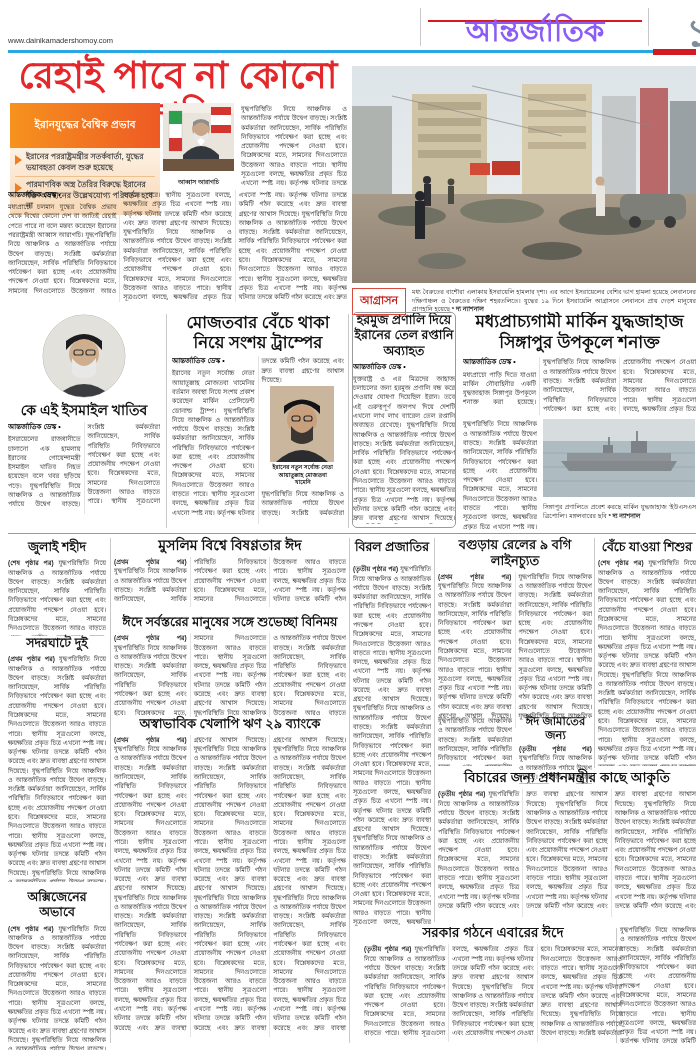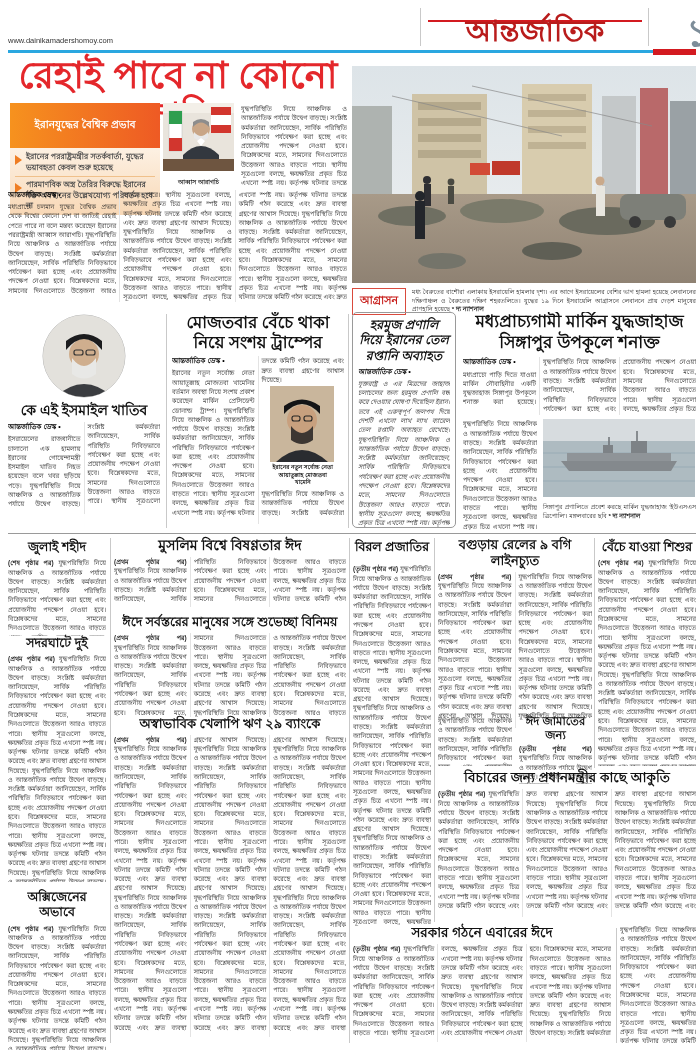--- a/index.html
+++ b/index.html
@@ -26,21 +26,21 @@
 <body>
 
 <div id="page">
 
   <div class="abs" style="left:8px;top:36px;font-size:7.5px;color:#333;">www.dainikamadershomoy.com</div>
 
 
   <div class="abs vrule" style="left:420px;top:8px;height:38px;"></div>
 
   <div class="abs" style="left:428px;top:20px;width:214px;height:2px;background:#d31a20;"></div>
-  <div class="abs" style="left:428px;top:8px;width:214px;text-align:center;font-size:29px;font-weight:bold;color:#b91c1c;">আন্তর্জাতিক</div>
+  <div class="abs" style="left:428px;top:8px;width:214px;text-align:center;font-size:29px;font-weight:bold;color:#8b5cf6;">আন্তর্জাতিক</div>
 
   <div class="abs vrule" style="left:648px;top:8px;height:38px;"></div>
   <div class="abs" style="left:686px;top:4px;width:44px;text-align:center;font-size:37px;font-weight:bold;color:#7d8d99;">১১</div>
 
   <div class="abs" style="left:8px;top:50px;width:688px;height:3px;background:#2aa7e0;"></div>
   <div class="abs" style="left:653px;top:49px;width:43px;height:6px;background:#d31a20;"></div>
 
   <div class="abs" style="left:10px;top:56px;width:336px;text-align:center;font-size:37px;font-weight:bold;color:#e4272b;line-height:1.1;">রেহাই পাবে না কোনো জাতি</div>
 
   <div class="abs" style="left:10px;top:103px;width:150px;height:79px;">
@@ -196,21 +196,21 @@
           <rect x="22" y="30" width="8" height="5" rx="2" fill="none" stroke="#222" stroke-width="1.1"></rect>
           <rect x="34" y="30" width="8" height="5" rx="2" fill="none" stroke="#222" stroke-width="1.1"></rect>
           <path d="M6 76 q26 -24 52 0 z" fill="#2a2c30"></path>
         </svg>
         <figcaption>ইরানের নতুন সর্বোচ্চ নেতা আয়াতুল্লাহ মোজতবা খামেনি</figcaption>
       </figure>
       <span> যুদ্ধপরিস্থিতি নিয়ে আঞ্চলিক ও আন্তর্জাতিক পর্যায়ে উদ্বেগ বাড়ছে। সংশ্লিষ্ট কর্মকর্তারা জানিয়েছেন, সার্বিক পরিস্থিতি নিবিড়ভাবে পর্যবেক্ষণ করা হচ্ছে এবং প্রয়োজনীয় পদক্ষেপ নেওয়া হবে। বিশ্লেষকদের মতে, সামনের দিনগুলোতে উত্তেজনা আরও বাড়তে পারে। স্থানীয় সূত্রগুলো বলছে, ক্ষয়ক্ষতির প্রকৃত চিত্র এখনো স্পষ্ট নয়। কর্তৃপক্ষ ঘটনার তদন্তে কমিটি গঠন করেছে এবং দ্রুত ব্যবস্থা গ্রহণের আশ্বাস দিয়েছে। যুদ্ধপরিস্থিতি নিয়ে আঞ্চলিক ও আন্তর্জাতিক পর্যায়ে উদ্বেগ বাড়ছে। সংশ্লিষ্ট কর্মকর্তারা জানিয়েছেন, সার্বিক পরিস্থিতি নিবিড়ভাবে পর্যবেক্ষণ করা হচ্ছে এবং প্রয়োজনীয় পদক্ষেপ নেওয়া হবে। বিশ্লেষকদের মতে, সামনের দিনগুলোতে উত্তেজনা আরও বাড়তে পারে। স্থানীয় সূত্রগুলো বলছে, ক্ষয়ক্ষতির প্রকৃত চিত্র এখনো স্পষ্ট নয়। কর্তৃপক্ষ ঘটনার তদন্তে কমিটি গঠন করেছে এবং দ্রুত ব্যবস্থা গ্রহণের আশ্বাস দিয়েছে। যুদ্ধপরিস্থিতি নিয়ে আঞ্চলিক ও আন্তর্জাতিক পর্যায়ে উদ্বেগ বাড়ছে। সংশ্লিষ্ট কর্মকর্তারা জানিয়েছেন, সার্বিক পরিস্থিতি নিবিড়ভাবে পর্যবেক্ষণ করা হচ্ছে এবং প্রয়োজনীয় পদক্ষেপ নেওয়া হবে। বিশ্লেষকদের মতে, সামনের দিনগুলোতে উত্তেজনা আরও বাড়তে পারে। স্থানীয় সূত্রগুলো বলছে, ক্ষয়ক্ষতির প্রকৃত চিত্র এখনো স্পষ্ট নয়। কর্তৃপক্ষ ঘটনার তদন্তে কমিটি গঠন করেছে এবং দ্রুত ব্যবস্থা গ্রহণের আশ্বাস দিয়েছে।</span>
     </div>
   </div>
 
-  <div class="abs" style="left:352px;top:312px;width:104px;height:216px;border:1px solid #9a9a9a;border-radius:5px;padding:5px;box-sizing:border-box;overflow:hidden;font-style:italic;">
+  <div class="abs" style="left:352px;top:312px;width:104px;height:216px;border:1px solid #9a9a9a;border-radius:5px;box-sizing:border-box;overflow:hidden;">
     <div class="hl" style="font-size:12.5px;margin-bottom:3px;">হরমুজ প্রণালি দিয়ে ইরানের তেল রপ্তানি অব্যাহত</div>
     <div class="body-text" style="height:162px;">
       <p style="margin:0;">
         <span class="byline" style="display:block;">আন্তর্জাতিক ডেস্ক •</span>
         <span>যুক্তরাষ্ট্র ও এর মিত্রদের জাহাজ চলাচলের জন্য হরমুজ প্রণালি বন্ধ করে দেওয়ার ঘোষণা দিয়েছিল ইরান। তবে এই গুরুত্বপূর্ণ জলপথ দিয়ে দেশটি এখনো লাখ লাখ ব্যারেল তেল রপ্তানি অব্যাহত রেখেছে।</span>
         <span> যুদ্ধপরিস্থিতি নিয়ে আঞ্চলিক ও আন্তর্জাতিক পর্যায়ে উদ্বেগ বাড়ছে। সংশ্লিষ্ট কর্মকর্তারা জানিয়েছেন, সার্বিক পরিস্থিতি নিবিড়ভাবে পর্যবেক্ষণ করা হচ্ছে এবং প্রয়োজনীয় পদক্ষেপ নেওয়া হবে। বিশ্লেষকদের মতে, সামনের দিনগুলোতে উত্তেজনা আরও বাড়তে পারে। স্থানীয় সূত্রগুলো বলছে, ক্ষয়ক্ষতির প্রকৃত চিত্র এখনো স্পষ্ট নয়। কর্তৃপক্ষ ঘটনার তদন্তে কমিটি গঠন করেছে এবং দ্রুত ব্যবস্থা গ্রহণের আশ্বাস দিয়েছে। যুদ্ধপরিস্থিতি নিয়ে আঞ্চলিক ও আন্তর্জাতিক পর্যায়ে উদ্বেগ বাড়ছে। সংশ্লিষ্ট কর্মকর্তারা জানিয়েছেন, সার্বিক পরিস্থিতি নিবিড়ভাবে পর্যবেক্ষণ করা হচ্ছে এবং প্রয়োজনীয় পদক্ষেপ নেওয়া হবে। বিশ্লেষকদের মতে, সামনের দিনগুলোতে উত্তেজনা আরও বাড়তে পারে। স্থানীয় সূত্রগুলো বলছে, ক্ষয়ক্ষতির প্রকৃত চিত্র এখনো স্পষ্ট নয়। কর্তৃপক্ষ ঘটনার তদন্তে কমিটি গঠন করেছে এবং দ্রুত ব্যবস্থা গ্রহণের আশ্বাস দিয়েছে।</span>
       </p>
     </div>
   </div>
 
@@ -305,20 +305,20 @@
   <div class="abs" style="left:598px;top:540px;width:98px;">
     <div class="hl" style="font-size:12.5px;margin-bottom:3px;">বেঁচে যাওয়া শিশুর</div>
     <div class="body-text" style="height:208px;"><span class="lead-in">(শেষ পৃষ্ঠার পর)</span> <span> যুদ্ধপরিস্থিতি নিয়ে আঞ্চলিক ও আন্তর্জাতিক পর্যায়ে উদ্বেগ বাড়ছে। সংশ্লিষ্ট কর্মকর্তারা জানিয়েছেন, সার্বিক পরিস্থিতি নিবিড়ভাবে পর্যবেক্ষণ করা হচ্ছে এবং প্রয়োজনীয় পদক্ষেপ নেওয়া হবে। বিশ্লেষকদের মতে, সামনের দিনগুলোতে উত্তেজনা আরও বাড়তে পারে। স্থানীয় সূত্রগুলো বলছে, ক্ষয়ক্ষতির প্রকৃত চিত্র এখনো স্পষ্ট নয়। কর্তৃপক্ষ ঘটনার তদন্তে কমিটি গঠন করেছে এবং দ্রুত ব্যবস্থা গ্রহণের আশ্বাস দিয়েছে। যুদ্ধপরিস্থিতি নিয়ে আঞ্চলিক ও আন্তর্জাতিক পর্যায়ে উদ্বেগ বাড়ছে। সংশ্লিষ্ট কর্মকর্তারা জানিয়েছেন, সার্বিক পরিস্থিতি নিবিড়ভাবে পর্যবেক্ষণ করা হচ্ছে এবং প্রয়োজনীয় পদক্ষেপ নেওয়া হবে। বিশ্লেষকদের মতে, সামনের দিনগুলোতে উত্তেজনা আরও বাড়তে পারে। স্থানীয় সূত্রগুলো বলছে, ক্ষয়ক্ষতির প্রকৃত চিত্র এখনো স্পষ্ট নয়। কর্তৃপক্ষ ঘটনার তদন্তে কমিটি গঠন করেছে এবং দ্রুত ব্যবস্থা গ্রহণের আশ্বাস দিয়েছে। যুদ্ধপরিস্থিতি নিয়ে আঞ্চলিক ও আন্তর্জাতিক পর্যায়ে উদ্বেগ বাড়ছে। সংশ্লিষ্ট কর্মকর্তারা জানিয়েছেন, সার্বিক পরিস্থিতি নিবিড়ভাবে পর্যবেক্ষণ করা হচ্ছে এবং প্রয়োজনীয় পদক্ষেপ নেওয়া হবে। বিশ্লেষকদের মতে, সামনের দিনগুলোতে উত্তেজনা আরও বাড়তে পারে। স্থানীয় সূত্রগুলো বলছে, ক্ষয়ক্ষতির প্রকৃত চিত্র এখনো স্পষ্ট নয়। কর্তৃপক্ষ ঘটনার তদন্তে কমিটি গঠন করেছে এবং দ্রুত ব্যবস্থা গ্রহণের আশ্বাস দিয়েছে। যুদ্ধপরিস্থিতি নিয়ে আঞ্চলিক ও আন্তর্জাতিক পর্যায়ে উদ্বেগ বাড়ছে। সংশ্লিষ্ট কর্মকর্তারা জানিয়েছেন, সার্বিক পরিস্থিতি নিবিড়ভাবে পর্যবেক্ষণ করা হচ্ছে এবং প্রয়োজনীয় পদক্ষেপ নেওয়া হবে। বিশ্লেষকদের মতে, সামনের দিনগুলোতে উত্তেজনা আরও বাড়তে পারে। স্থানীয় সূত্রগুলো বলছে, ক্ষয়ক্ষতির প্রকৃত চিত্র এখনো স্পষ্ট নয়। কর্তৃপক্ষ ঘটনার তদন্তে কমিটি গঠন করেছে এবং দ্রুত ব্যবস্থা গ্রহণের আশ্বাস দিয়েছে। যুদ্ধপরিস্থিতি নিয়ে আঞ্চলিক ও আন্তর্জাতিক পর্যায়ে উদ্বেগ বাড়ছে। সংশ্লিষ্ট কর্মকর্তারা জানিয়েছেন, সার্বিক পরিস্থিতি নিবিড়ভাবে পর্যবেক্ষণ করা হচ্ছে এবং প্রয়োজনীয় পদক্ষেপ নেওয়া হবে। বিশ্লেষকদের মতে, সামনের দিনগুলোতে উত্তেজনা আরও বাড়তে পারে। স্থানীয় সূত্রগুলো বলছে, ক্ষয়ক্ষতির প্রকৃত চিত্র এখনো স্পষ্ট নয়। কর্তৃপক্ষ ঘটনার তদন্তে কমিটি গঠন করেছে এবং দ্রুত ব্যবস্থা গ্রহণের আশ্বাস দিয়েছে।</span></div>
   </div>
 
   <div class="abs" style="left:438px;top:770px;width:258px;">
     <div class="hl" style="font-size:13.5px;margin-bottom:3px;">বিচারের জন্য প্রধানমন্ত্রীর কাছে আকুতি</div>
     <div class="body-text cols3" style="height:128px;"><span class="lead-in">(তৃতীয় পৃষ্ঠার পর)</span> <span> যুদ্ধপরিস্থিতি নিয়ে আঞ্চলিক ও আন্তর্জাতিক পর্যায়ে উদ্বেগ বাড়ছে। সংশ্লিষ্ট কর্মকর্তারা জানিয়েছেন, সার্বিক পরিস্থিতি নিবিড়ভাবে পর্যবেক্ষণ করা হচ্ছে এবং প্রয়োজনীয় পদক্ষেপ নেওয়া হবে। বিশ্লেষকদের মতে, সামনের দিনগুলোতে উত্তেজনা আরও বাড়তে পারে। স্থানীয় সূত্রগুলো বলছে, ক্ষয়ক্ষতির প্রকৃত চিত্র এখনো স্পষ্ট নয়। কর্তৃপক্ষ ঘটনার তদন্তে কমিটি গঠন করেছে এবং দ্রুত ব্যবস্থা গ্রহণের আশ্বাস দিয়েছে। যুদ্ধপরিস্থিতি নিয়ে আঞ্চলিক ও আন্তর্জাতিক পর্যায়ে উদ্বেগ বাড়ছে। সংশ্লিষ্ট কর্মকর্তারা জানিয়েছেন, সার্বিক পরিস্থিতি নিবিড়ভাবে পর্যবেক্ষণ করা হচ্ছে এবং প্রয়োজনীয় পদক্ষেপ নেওয়া হবে। বিশ্লেষকদের মতে, সামনের দিনগুলোতে উত্তেজনা আরও বাড়তে পারে। স্থানীয় সূত্রগুলো বলছে, ক্ষয়ক্ষতির প্রকৃত চিত্র এখনো স্পষ্ট নয়। কর্তৃপক্ষ ঘটনার তদন্তে কমিটি গঠন করেছে এবং দ্রুত ব্যবস্থা গ্রহণের আশ্বাস দিয়েছে। যুদ্ধপরিস্থিতি নিয়ে আঞ্চলিক ও আন্তর্জাতিক পর্যায়ে উদ্বেগ বাড়ছে। সংশ্লিষ্ট কর্মকর্তারা জানিয়েছেন, সার্বিক পরিস্থিতি নিবিড়ভাবে পর্যবেক্ষণ করা হচ্ছে এবং প্রয়োজনীয় পদক্ষেপ নেওয়া হবে। বিশ্লেষকদের মতে, সামনের দিনগুলোতে উত্তেজনা আরও বাড়তে পারে। স্থানীয় সূত্রগুলো বলছে, ক্ষয়ক্ষতির প্রকৃত চিত্র এখনো স্পষ্ট নয়। কর্তৃপক্ষ ঘটনার তদন্তে কমিটি গঠন করেছে এবং দ্রুত ব্যবস্থা গ্রহণের আশ্বাস দিয়েছে। যুদ্ধপরিস্থিতি নিয়ে আঞ্চলিক ও আন্তর্জাতিক পর্যায়ে উদ্বেগ বাড়ছে। সংশ্লিষ্ট কর্মকর্তারা জানিয়েছেন, সার্বিক পরিস্থিতি নিবিড়ভাবে পর্যবেক্ষণ করা হচ্ছে এবং প্রয়োজনীয় পদক্ষেপ নেওয়া হবে। বিশ্লেষকদের মতে, সামনের দিনগুলোতে উত্তেজনা আরও বাড়তে পারে। স্থানীয় সূত্রগুলো বলছে, ক্ষয়ক্ষতির প্রকৃত চিত্র এখনো স্পষ্ট নয়। কর্তৃপক্ষ ঘটনার তদন্তে কমিটি গঠন করেছে এবং দ্রুত ব্যবস্থা গ্রহণের আশ্বাস দিয়েছে। যুদ্ধপরিস্থিতি নিয়ে আঞ্চলিক ও আন্তর্জাতিক পর্যায়ে উদ্বেগ বাড়ছে। সংশ্লিষ্ট কর্মকর্তারা জানিয়েছেন, সার্বিক পরিস্থিতি নিবিড়ভাবে পর্যবেক্ষণ করা হচ্ছে এবং প্রয়োজনীয় পদক্ষেপ নেওয়া হবে। বিশ্লেষকদের মতে, সামনের দিনগুলোতে উত্তেজনা আরও বাড়তে পারে। স্থানীয় সূত্রগুলো বলছে, ক্ষয়ক্ষতির প্রকৃত চিত্র এখনো স্পষ্ট নয়। কর্তৃপক্ষ ঘটনার তদন্তে কমিটি গঠন করেছে এবং দ্রুত ব্যবস্থা গ্রহণের আশ্বাস দিয়েছে। যুদ্ধপরিস্থিতি নিয়ে আঞ্চলিক ও আন্তর্জাতিক পর্যায়ে উদ্বেগ বাড়ছে। সংশ্লিষ্ট কর্মকর্তারা জানিয়েছেন, সার্বিক পরিস্থিতি নিবিড়ভাবে পর্যবেক্ষণ করা হচ্ছে এবং প্রয়োজনীয় পদক্ষেপ নেওয়া হবে। বিশ্লেষকদের মতে, সামনের দিনগুলোতে উত্তেজনা আরও বাড়তে পারে। স্থানীয় সূত্রগুলো বলছে, ক্ষয়ক্ষতির প্রকৃত চিত্র এখনো স্পষ্ট নয়। কর্তৃপক্ষ ঘটনার তদন্তে কমিটি গঠন করেছে এবং দ্রুত ব্যবস্থা গ্রহণের আশ্বাস দিয়েছে। যুদ্ধপরিস্থিতি নিয়ে আঞ্চলিক ও আন্তর্জাতিক পর্যায়ে উদ্বেগ বাড়ছে। সংশ্লিষ্ট কর্মকর্তারা জানিয়েছেন, সার্বিক পরিস্থিতি নিবিড়ভাবে পর্যবেক্ষণ করা হচ্ছে এবং প্রয়োজনীয় পদক্ষেপ নেওয়া হবে। বিশ্লেষকদের মতে, সামনের দিনগুলোতে উত্তেজনা আরও বাড়তে পারে। স্থানীয় সূত্রগুলো বলছে, ক্ষয়ক্ষতির প্রকৃত চিত্র এখনো স্পষ্ট নয়। কর্তৃপক্ষ ঘটনার তদন্তে কমিটি গঠন করেছে এবং দ্রুত ব্যবস্থা গ্রহণের আশ্বাস দিয়েছে।</span></div>
   </div>
 
-  <div class="abs" style="left:353px;top:925px;width:258px;">
+  <div class="abs" style="left:364px;top:925px;width:258px;">
     <div class="hl" style="font-size:13.5px;margin-bottom:3px;">সরকার গঠনে এবারের ঈদে</div>
     <div class="body-text cols3" style="height:98px;"><span class="lead-in">(তৃতীয় পৃষ্ঠার পর)</span> <span> যুদ্ধপরিস্থিতি নিয়ে আঞ্চলিক ও আন্তর্জাতিক পর্যায়ে উদ্বেগ বাড়ছে। সংশ্লিষ্ট কর্মকর্তারা জানিয়েছেন, সার্বিক পরিস্থিতি নিবিড়ভাবে পর্যবেক্ষণ করা হচ্ছে এবং প্রয়োজনীয় পদক্ষেপ নেওয়া হবে। বিশ্লেষকদের মতে, সামনের দিনগুলোতে উত্তেজনা আরও বাড়তে পারে। স্থানীয় সূত্রগুলো বলছে, ক্ষয়ক্ষতির প্রকৃত চিত্র এখনো স্পষ্ট নয়। কর্তৃপক্ষ ঘটনার তদন্তে কমিটি গঠন করেছে এবং দ্রুত ব্যবস্থা গ্রহণের আশ্বাস দিয়েছে। যুদ্ধপরিস্থিতি নিয়ে আঞ্চলিক ও আন্তর্জাতিক পর্যায়ে উদ্বেগ বাড়ছে। সংশ্লিষ্ট কর্মকর্তারা জানিয়েছেন, সার্বিক পরিস্থিতি নিবিড়ভাবে পর্যবেক্ষণ করা হচ্ছে এবং প্রয়োজনীয় পদক্ষেপ নেওয়া হবে। বিশ্লেষকদের মতে, সামনের দিনগুলোতে উত্তেজনা আরও বাড়তে পারে। স্থানীয় সূত্রগুলো বলছে, ক্ষয়ক্ষতির প্রকৃত চিত্র এখনো স্পষ্ট নয়। কর্তৃপক্ষ ঘটনার তদন্তে কমিটি গঠন করেছে এবং দ্রুত ব্যবস্থা গ্রহণের আশ্বাস দিয়েছে। যুদ্ধপরিস্থিতি নিয়ে আঞ্চলিক ও আন্তর্জাতিক পর্যায়ে উদ্বেগ বাড়ছে। সংশ্লিষ্ট কর্মকর্তারা জানিয়েছেন, সার্বিক পরিস্থিতি নিবিড়ভাবে পর্যবেক্ষণ করা হচ্ছে এবং প্রয়োজনীয় পদক্ষেপ নেওয়া হবে। বিশ্লেষকদের মতে, সামনের দিনগুলোতে উত্তেজনা আরও বাড়তে পারে। স্থানীয় সূত্রগুলো বলছে, ক্ষয়ক্ষতির প্রকৃত চিত্র এখনো স্পষ্ট নয়। কর্তৃপক্ষ ঘটনার তদন্তে কমিটি গঠন করেছে এবং দ্রুত ব্যবস্থা গ্রহণের আশ্বাস দিয়েছে। যুদ্ধপরিস্থিতি নিয়ে আঞ্চলিক ও আন্তর্জাতিক পর্যায়ে উদ্বেগ বাড়ছে। সংশ্লিষ্ট কর্মকর্তারা জানিয়েছেন, সার্বিক পরিস্থিতি নিবিড়ভাবে পর্যবেক্ষণ করা হচ্ছে এবং প্রয়োজনীয় পদক্ষেপ নেওয়া হবে। বিশ্লেষকদের মতে, সামনের দিনগুলোতে উত্তেজনা আরও বাড়তে পারে। স্থানীয় সূত্রগুলো বলছে, ক্ষয়ক্ষতির প্রকৃত চিত্র এখনো স্পষ্ট নয়। কর্তৃপক্ষ ঘটনার তদন্তে কমিটি গঠন করেছে এবং দ্রুত ব্যবস্থা গ্রহণের আশ্বাস দিয়েছে। যুদ্ধপরিস্থিতি নিয়ে আঞ্চলিক ও আন্তর্জাতিক পর্যায়ে উদ্বেগ বাড়ছে। সংশ্লিষ্ট কর্মকর্তারা জানিয়েছেন, সার্বিক পরিস্থিতি নিবিড়ভাবে পর্যবেক্ষণ করা হচ্ছে এবং প্রয়োজনীয় পদক্ষেপ নেওয়া হবে। বিশ্লেষকদের মতে, সামনের দিনগুলোতে উত্তেজনা আরও বাড়তে পারে। স্থানীয় সূত্রগুলো বলছে, ক্ষয়ক্ষতির প্রকৃত চিত্র এখনো স্পষ্ট নয়। কর্তৃপক্ষ ঘটনার তদন্তে কমিটি গঠন করেছে এবং দ্রুত ব্যবস্থা গ্রহণের আশ্বাস দিয়েছে। যুদ্ধপরিস্থিতি নিয়ে আঞ্চলিক ও আন্তর্জাতিক পর্যায়ে উদ্বেগ বাড়ছে। সংশ্লিষ্ট কর্মকর্তারা জানিয়েছেন, সার্বিক পরিস্থিতি নিবিড়ভাবে পর্যবেক্ষণ করা হচ্ছে এবং প্রয়োজনীয় পদক্ষেপ নেওয়া হবে। বিশ্লেষকদের মতে, সামনের দিনগুলোতে উত্তেজনা আরও বাড়তে পারে। স্থানীয় সূত্রগুলো বলছে, ক্ষয়ক্ষতির প্রকৃত চিত্র এখনো স্পষ্ট নয়। কর্তৃপক্ষ ঘটনার তদন্তে কমিটি গঠন করেছে এবং দ্রুত ব্যবস্থা গ্রহণের আশ্বাস দিয়েছে।</span></div>
   </div>
 
   <div class="abs body-text" style="left:620px;top:925px;width:76px;height:118px;"><span> যুদ্ধপরিস্থিতি নিয়ে আঞ্চলিক ও আন্তর্জাতিক পর্যায়ে উদ্বেগ বাড়ছে। সংশ্লিষ্ট কর্মকর্তারা জানিয়েছেন, সার্বিক পরিস্থিতি নিবিড়ভাবে পর্যবেক্ষণ করা হচ্ছে এবং প্রয়োজনীয় পদক্ষেপ নেওয়া হবে। বিশ্লেষকদের মতে, সামনের দিনগুলোতে উত্তেজনা আরও বাড়তে পারে। স্থানীয় সূত্রগুলো বলছে, ক্ষয়ক্ষতির প্রকৃত চিত্র এখনো স্পষ্ট নয়। কর্তৃপক্ষ ঘটনার তদন্তে কমিটি গঠন করেছে এবং দ্রুত ব্যবস্থা গ্রহণের আশ্বাস দিয়েছে। যুদ্ধপরিস্থিতি নিয়ে আঞ্চলিক ও আন্তর্জাতিক পর্যায়ে উদ্বেগ বাড়ছে। সংশ্লিষ্ট কর্মকর্তারা জানিয়েছেন, সার্বিক পরিস্থিতি নিবিড়ভাবে পর্যবেক্ষণ করা হচ্ছে এবং প্রয়োজনীয় পদক্ষেপ নেওয়া হবে। বিশ্লেষকদের মতে, সামনের দিনগুলোতে উত্তেজনা আরও বাড়তে পারে। স্থানীয় সূত্রগুলো বলছে, ক্ষয়ক্ষতির প্রকৃত চিত্র এখনো স্পষ্ট নয়। কর্তৃপক্ষ ঘটনার তদন্তে কমিটি গঠন করেছে এবং দ্রুত ব্যবস্থা গ্রহণের আশ্বাস দিয়েছে। যুদ্ধপরিস্থিতি নিয়ে আঞ্চলিক ও আন্তর্জাতিক পর্যায়ে উদ্বেগ বাড়ছে। সংশ্লিষ্ট কর্মকর্তারা জানিয়েছেন, সার্বিক পরিস্থিতি নিবিড়ভাবে পর্যবেক্ষণ করা হচ্ছে এবং প্রয়োজনীয় পদক্ষেপ নেওয়া হবে। বিশ্লেষকদের মতে, সামনের দিনগুলোতে উত্তেজনা আরও বাড়তে পারে। স্থানীয় সূত্রগুলো বলছে, ক্ষয়ক্ষতির প্রকৃত চিত্র এখনো স্পষ্ট নয়। কর্তৃপক্ষ ঘটনার তদন্তে কমিটি গঠন করেছে এবং দ্রুত ব্যবস্থা গ্রহণের আশ্বাস দিয়েছে।</span></div>
 
 </div>
 
 </body></html>

